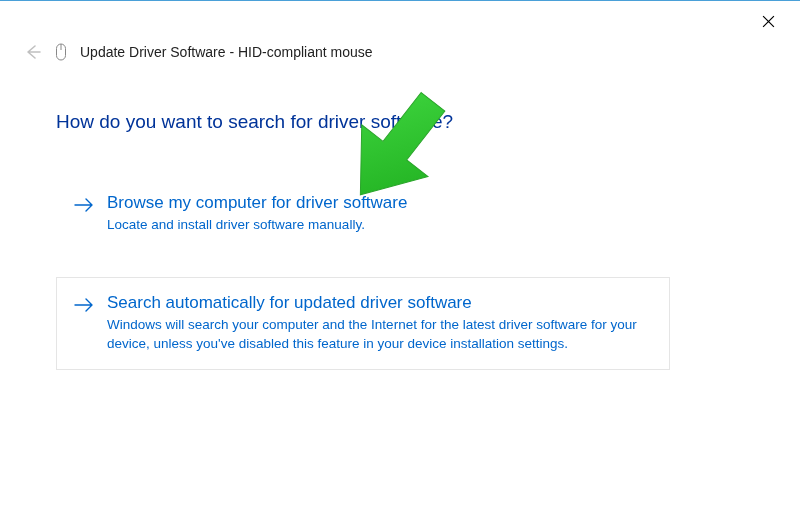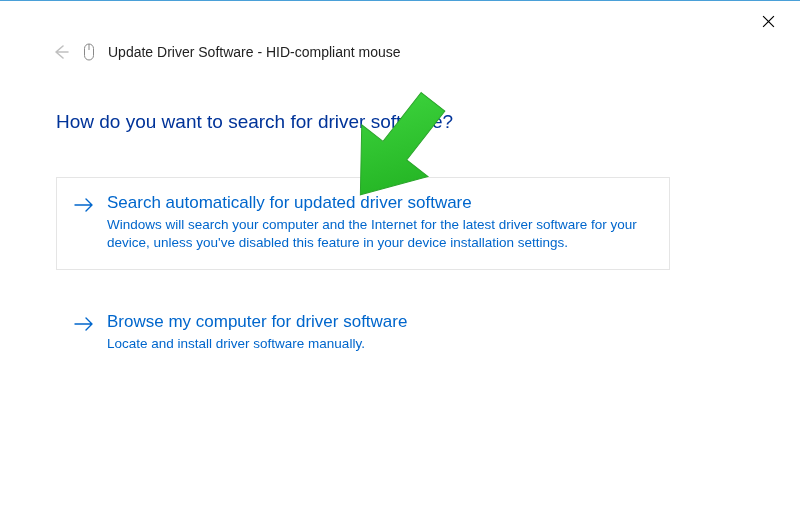--- a/index.html
+++ b/index.html
@@ -27,21 +27,20 @@
       justify-content: center;
       cursor: pointer;
     }
     .close-btn svg { width: 13px; height: 13px; }
     .header-row {
       display: flex;
       align-items: center;
       gap: 12px;
       padding: 0 0 0 22px;
       height: 30px;
-      margin-left: 28px;
     }
     .back-arrow {
       width: 20px;
       height: 20px;
       display: flex;
       align-items: center;
       justify-content: center;
       color: #b8b8b8;
     }
     .device-icon {
@@ -127,41 +126,41 @@
         <rect x="1.5" y="1" width="9" height="16" rx="4.5" fill="none" stroke="#888" stroke-width="1"></rect>
         <line x1="6" y1="1" x2="6" y2="7" stroke="#888" stroke-width="1"></line>
       </svg>
   </span>
   <span class="wizard-title">Update Driver Software - HID-compliant mouse</span>
 </div>
 
 <div class="content">
   <h1 class="heading">How do you want to search for driver software?</h1>
 
+  <div class="option">
+    <div class="opt-arrow">
+      <svg width="22" height="22" viewBox="0 0 22 22">
+          <path d="M2 11 L18 11 M13 5 L19 11 L13 17" stroke="#0066cc" stroke-width="1.4" fill="none" stroke-linecap="round" stroke-linejoin="round"></path>
+        </svg>
+    </div>
+    <div class="opt-body">
+      <div class="opt-title">Browse my computer for driver software</div>
+      <div class="opt-desc">Locate and install driver software manually.</div>
+    </div>
+  </div>
+
   <div class="option bordered">
     <div class="opt-arrow">
       <svg width="22" height="22" viewBox="0 0 22 22">
           <path d="M2 11 L18 11 M13 5 L19 11 L13 17" stroke="#0066cc" stroke-width="1.4" fill="none" stroke-linecap="round" stroke-linejoin="round"></path>
         </svg>
     </div>
     <div class="opt-body">
       <div class="opt-title">Search automatically for updated driver software</div>
       <div class="opt-desc">Windows will search your computer and the Internet for the latest driver software for your device, unless you've disabled this feature in your device installation settings.</div>
-    </div>
-  </div>
-
-  <div class="option">
-    <div class="opt-arrow">
-      <svg width="22" height="22" viewBox="0 0 22 22">
-          <path d="M2 11 L18 11 M13 5 L19 11 L13 17" stroke="#0066cc" stroke-width="1.4" fill="none" stroke-linecap="round" stroke-linejoin="round"></path>
-        </svg>
-    </div>
-    <div class="opt-body">
-      <div class="opt-title">Browse my computer for driver software</div>
-      <div class="opt-desc">Locate and install driver software manually.</div>
     </div>
   </div>
 </div>
 
 <svg class="annotation-arrow" width="140" height="130" viewBox="0 0 140 130">
   <defs>
     <linearGradient id="g" x1="0" y1="0" x2="1" y2="1">
       <stop offset="0" stop-color="#3fd63f"></stop>
       <stop offset="1" stop-color="#1fae1f"></stop>
     </linearGradient>

